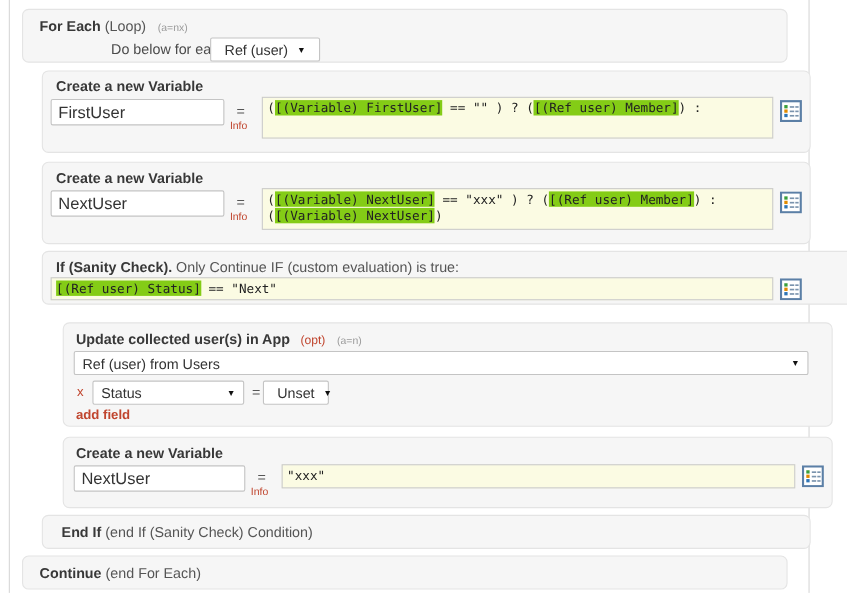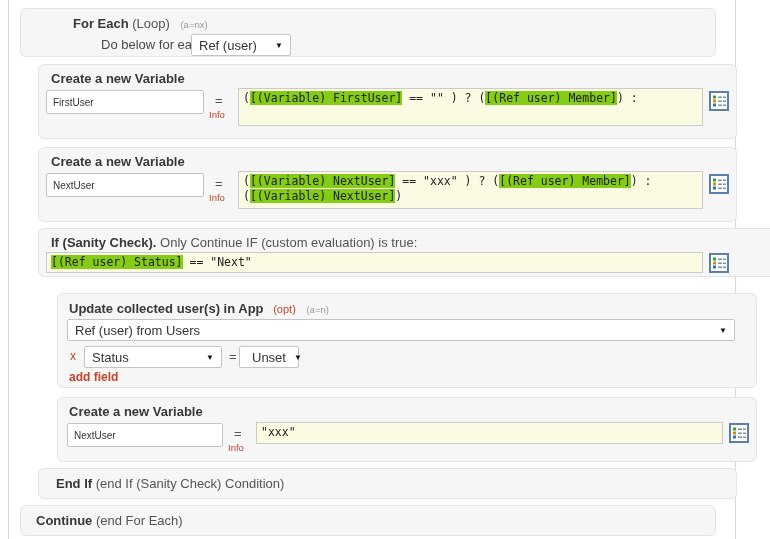--- a/index.html
+++ b/index.html
@@ -12,21 +12,21 @@
   #guide-right { left:735px; }
 
   .box { position:absolute; background:#f6f6f6; border:1px solid #e4e4e4; border-radius:6px; }
 
   .box-title { position:absolute; font-size:13px; color:#555; white-space:nowrap; }
   .tbold { font-weight:bold; color:#383838; }
   .badge { font-size:9.5px; color:#9a9a9a; margin-left:7px; }
   .opt { font-size:11px; color:#c0452e; margin-left:6px; }
 
   .input { position:absolute; height:24px; background:#fff; border:1px solid #c4c4c4; border-radius:2px;
-           font-family:"Liberation Sans", sans-serif; font-size:10px; color:#333; padding:0 6px; }
+           font-family:"Liberation Sans", sans-serif; font-size:15px; color:#333; padding:0 6px; }
 
   .sel { position:absolute; height:22px; background:#fff; border:1px solid #c4c4c4; border-radius:2px;
          font-size:13px; color:#333; display:flex; align-items:center; justify-content:space-between;
          padding:0 7px; cursor:default; }
   .sel .arrow { font-size:8px; color:#111; margin-left:8px; }
 
   .eq { position:absolute; font-size:13px; color:#555; }
   .info { position:absolute; font-size:9.5px; color:#c0452e; }
 
   .formula { position:absolute; background:#fbfbe3; border:1px solid #cbcbcb;
@@ -44,27 +44,27 @@
 </style>
 </head>
 <body>
 
 <div id="canvas">
 
   <div class="guide" id="guide-left"></div>
   <div class="guide" id="guide-right"></div>
 
   <div class="box" style="left:20px; top:8px; width:696px; height:49px;">
-    <div class="box-title" style="left:15px; top:7px;margin-left:37px;">
+    <div class="box-title" style="left:15px; top:7px;">
       <span class="tbold">For Each</span>
       <span>(Loop)</span>
       <span class="badge">(a=nx)</span>
     </div>
     <div class="label" style="left:80px; top:28px;">Do below for each</div>
-    <div class="sel" style="left:170px; top:25px; width:100px;">
+    <div class="sel" style="left:170px; top:25px; width:100px;justify-content:center;">
       <span>Ref (user)</span>
       <span class="arrow">▼</span>
     </div>
   </div>
 
   <div class="box" style="left:38px; top:64px; width:699px; height:75px;">
     <div class="box-title tbold" style="left:12px; top:6px;">Create a new Variable</div>
     <input class="input" style="left: 7px; top: 25px; width: 158px;" value="FirstUser">
     <div class="eq" style="left:176px; top:28px;">=</div>
     <div class="info" style="left:170px; top:44px;">Info</div>

